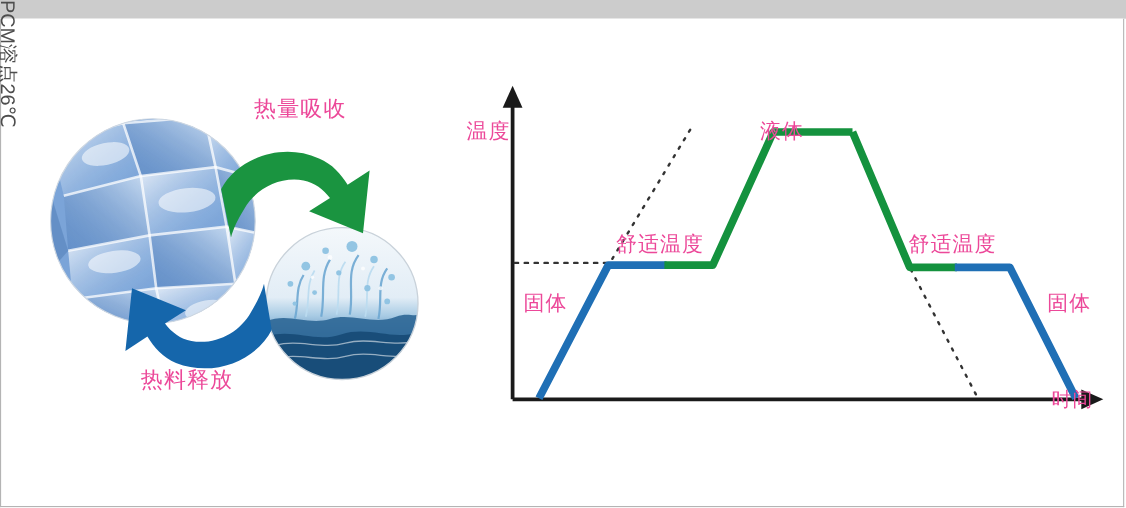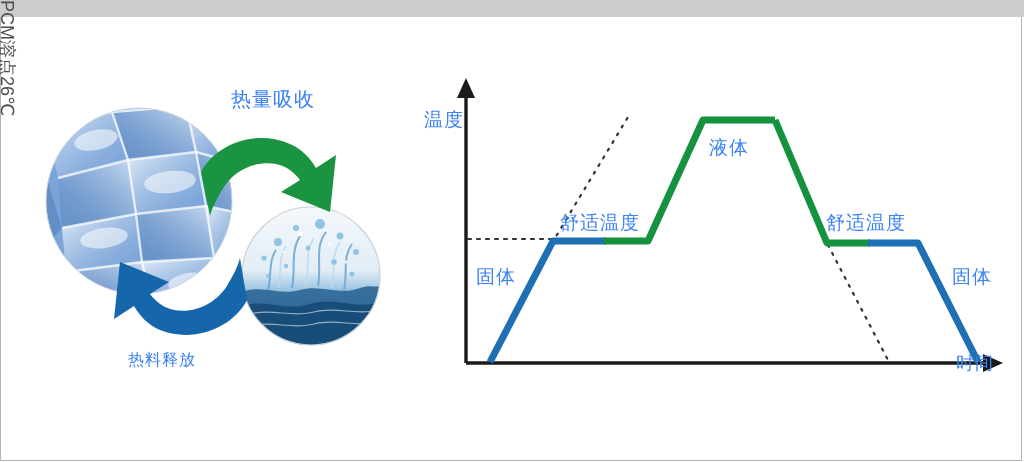--- a/index.html
+++ b/index.html
@@ -26,34 +26,34 @@
     border-top:none;
     box-sizing:border-box;
     background:#ffffff;
   }
   .stage{position:absolute;left:0;top:0;width:1024px;height:462px;}
   svg.art{position:absolute;left:0;top:0;width:1024px;height:462px;}
 
   
   .lbl{
     position:absolute;
-    color:#3b82f6;
+    color:#ec4899;
     font-size:19px;
     line-height:1;
     white-space:nowrap;
     letter-spacing:1px;
     text-align:right;
   }
   #lab-absorb{left:231px;top:89px;font-size:20px;}
-  #lab-release{left:128px;top:352px;font-size:16px;}
+  #lab-release{left:128px;top:336px;font-size:20px;}
   #lab-temp{left:424px;top:110px;font-size:19px;font-family:Liberation Serif, serif;}
   #lab-time{left:956px;top:354px;font-size:18px;font-family:Liberation Serif, serif;}
   #lab-solid-left{left:476px;top:267px;font-size:19px;}
   #lab-solid-right{left:952px;top:267px;font-size:19px;}
-  #lab-liquid{left:709px;top:110px;font-size:19px;margin-top:28px;}
+  #lab-liquid{left:691px;top:110px;font-size:19px;}
   #lab-comfort-1{left:560px;top:213px;font-size:19px;}
   #lab-comfort-2{left:826px;top:213px;font-size:19px;}
   #lab-pcm{
     left:423px;top:176px;
     width:0;height:0;
   }
   #lab-pcm span{
     position:absolute;
     display:block;
     transform:rotate(90deg);

